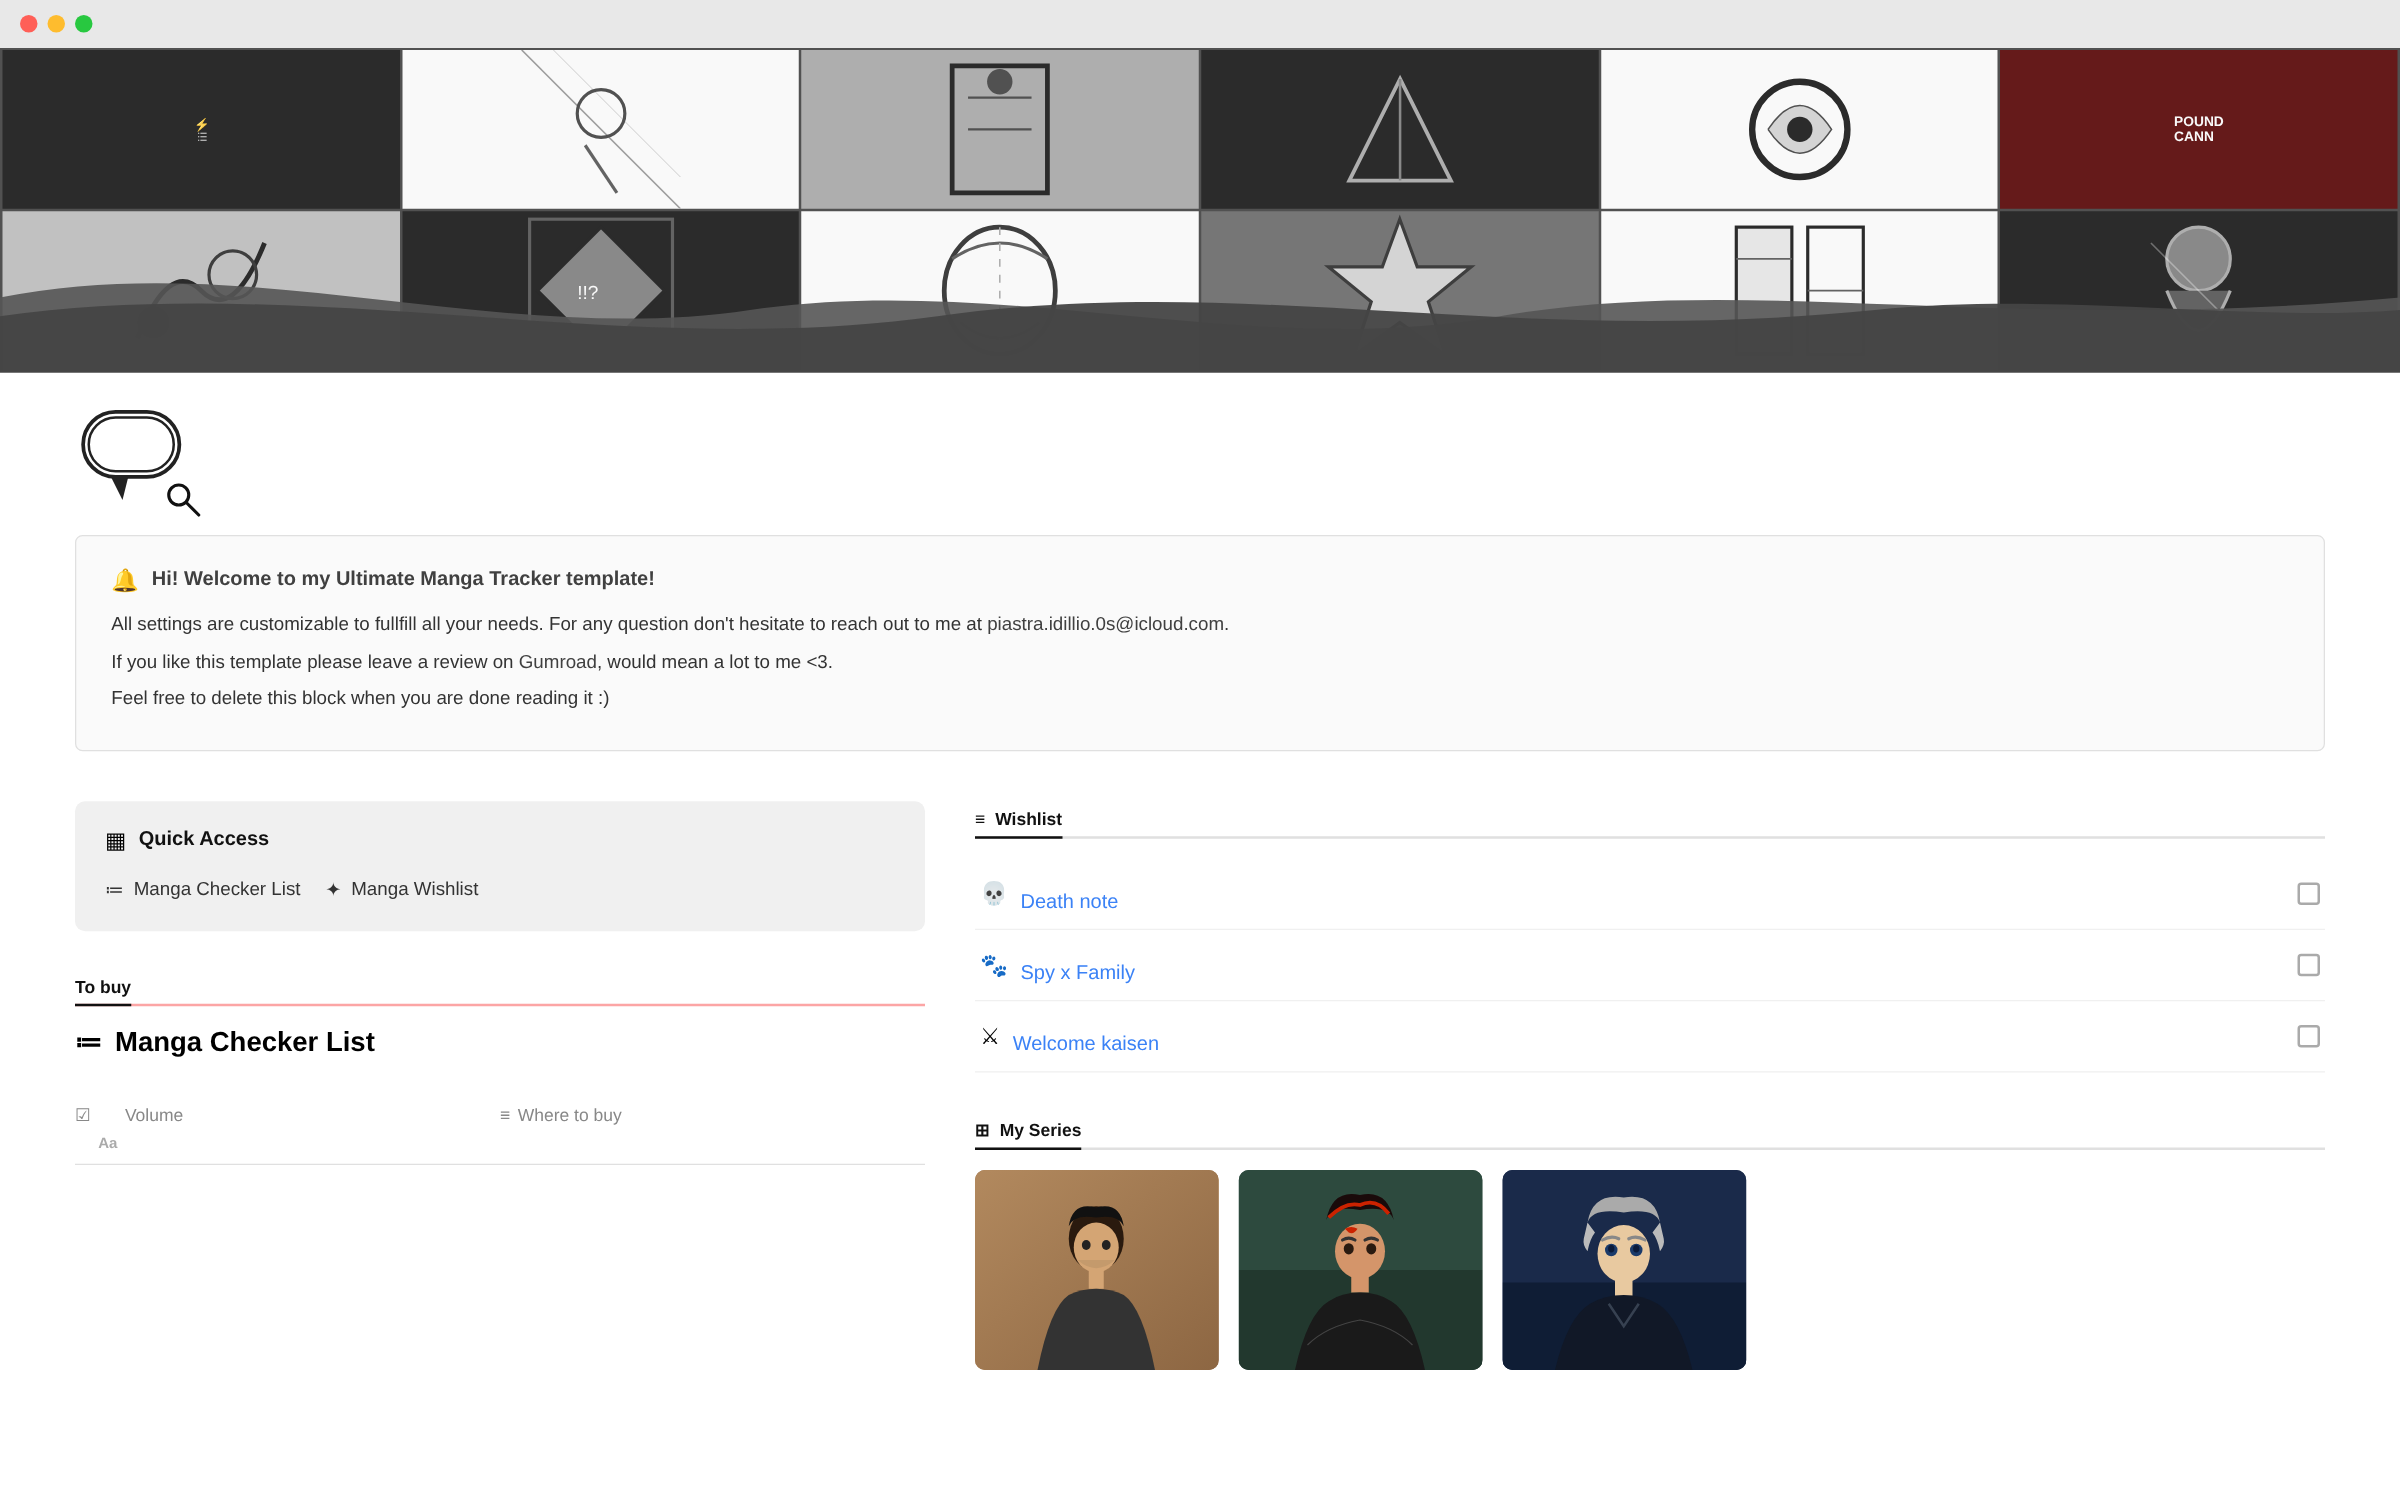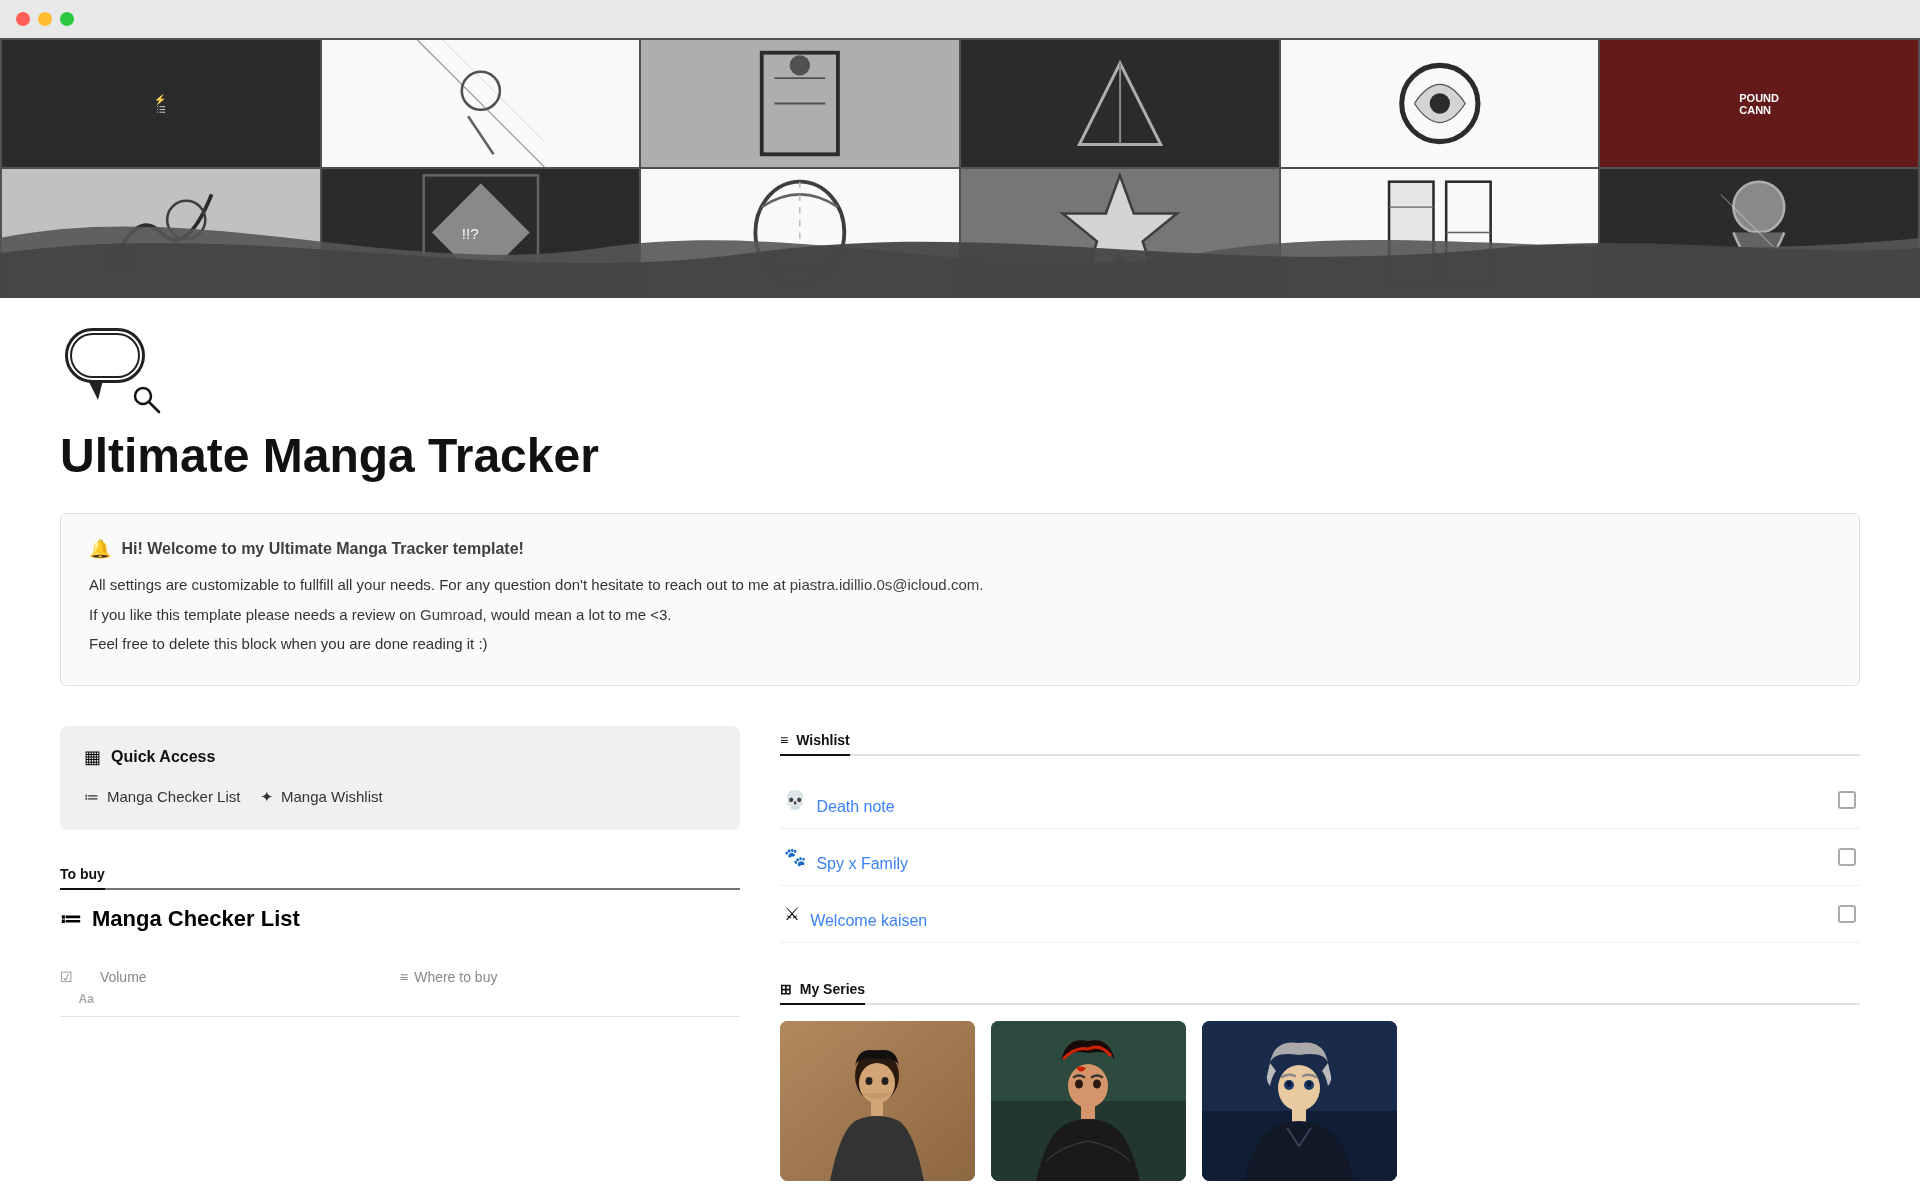--- a/index.html
+++ b/index.html
@@ -80,21 +80,21 @@
     .section-title { font-size: 16px; font-weight: 700; color: #111; }
 
     .quick-links { display: flex; gap: 20px; }
     .quick-link {
       display: flex; align-items: center; gap: 8px;
       font-size: 15px; color: #333; cursor: pointer; padding: 4px 0;
     }
 
     
     .tab-underline {
-      display: flex; gap: 0; border-bottom: 2px solid #737373; margin-bottom: 16px;
+      display: flex; gap: 0; border-bottom: 2px solid #fca5a5; margin-bottom: 16px;
     }
     .tab-item {
       padding: 6px 0; margin-right: 20px; font-size: 14px; color: #888; cursor: pointer; position: relative;
     }
     .tab-item.active { color: #111; font-weight: 600; }
     .tab-item.active::after {
       content: ''; position: absolute; bottom: -2px; left: 0; right: 0; height: 2px; background: #111;
     }
 
     .manga-checker-title {
@@ -270,32 +270,31 @@
 
     <svg style="position:absolute;bottom:-8px;right:-8px;" width="30" height="30" viewBox="0 0 30 30">
       <circle cx="10" cy="10" r="8" fill="none" stroke="#111" stroke-width="2.5"></circle>
       <line x1="16" y1="16" x2="26" y2="26" stroke="#111" stroke-width="2.5" stroke-linecap="round"></line>
     </svg>
   </div>
 </div>
 
 <div class="main-content">
 
-  <h1 class="page-title">Ultimate Manga Tracker</h1>
 
   <div class="welcome-block">
     <div class="welcome-header">
       <span class="bell-icon">🔔</span>
       <span class="welcome-title">Hi! Welcome to my Ultimate Manga Tracker template!</span>
     </div>
     <p class="welcome-text">
       <span>All settings are customizable to fullfill all your needs. For any question don't hesitate to reach out to me at </span><a class="link-text" href="#">piastra.idillio.0s@icloud.com</a>.
     </p>
     <p class="welcome-text">
-      <span>If you like this template please needs a review on </span><a class="link-text" href="#">Gumroad</a><span>, would mean a lot to me &lt;3.</span>
+      <span>If you like this template please leave a review on </span><a class="link-text" href="#">Gumroad</a><span>, would mean a lot to me &lt;3.</span>
     </p>
     <p class="welcome-text">Feel free to delete this block when you are done reading it :)</p>
   </div>
 
   <div class="two-col">
 
     <div class="left-col">
 
       <div class="section-box">
         <div class="section-header">

